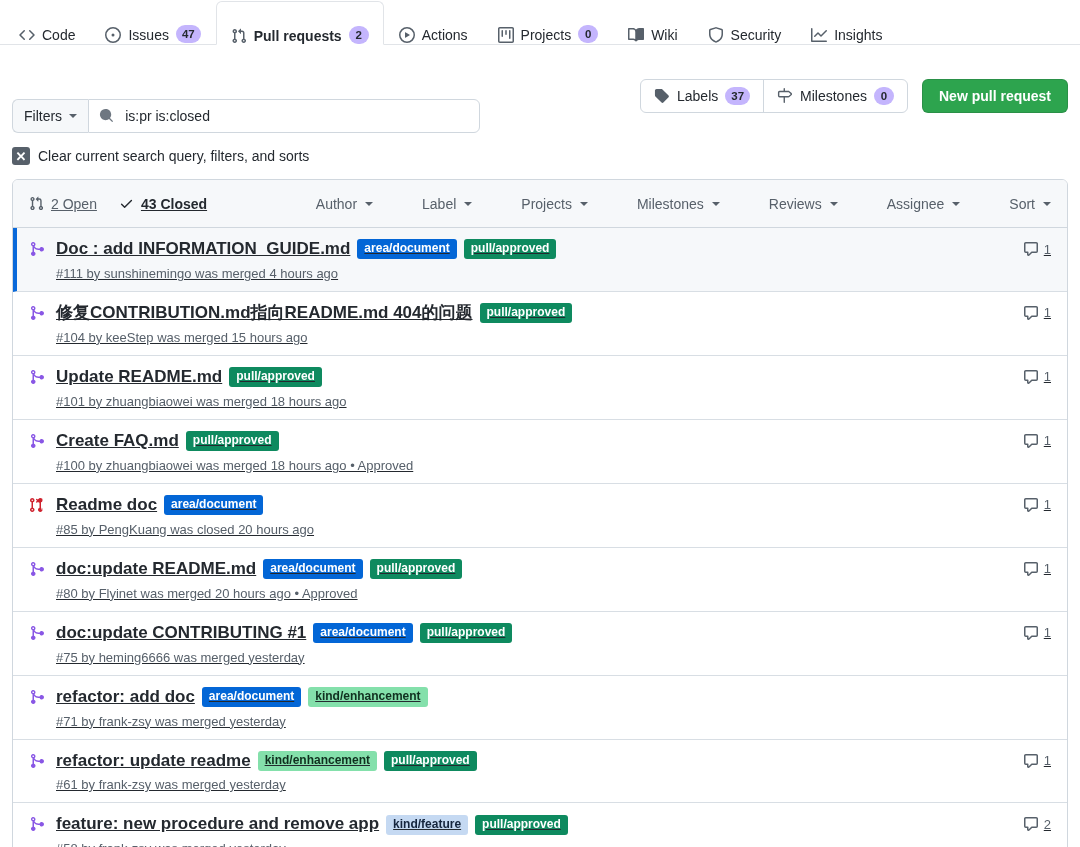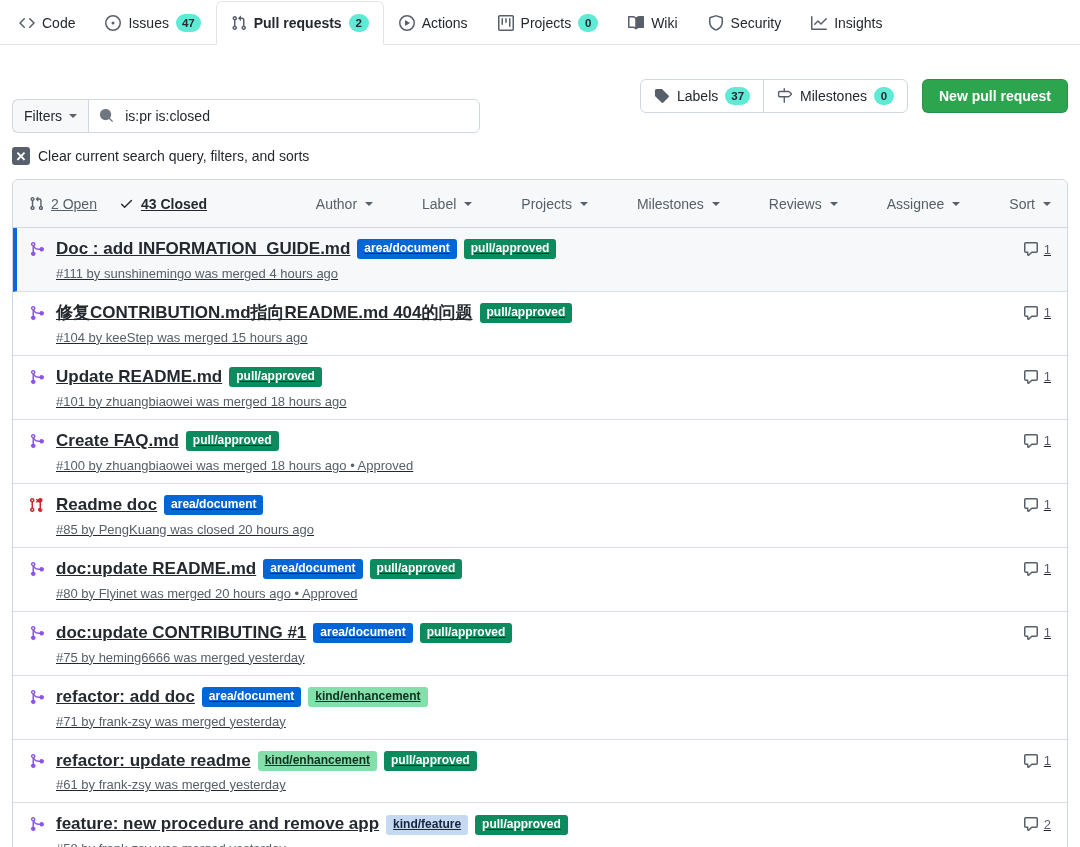--- a/index.html
+++ b/index.html
@@ -16,21 +16,21 @@
   .repo-nav {
     display: flex;
     align-items: flex-end;
     height: 45px;
     padding: 0 4px;
     border-bottom: 1px solid #e1e4e8;
     background: #fff;
   }
   .nav-tab {
     display: flex;
-    align-items: center;
+    align-items: flex-end;
     gap: 7px;
     height: 43px;
     padding: 0 14px;
     font-size: 14px;
     color: #24292f;
     border: 1px solid transparent;
     border-radius: 6px 6px 0 0;
     cursor: pointer;
     white-space: nowrap;
   }
@@ -46,21 +46,21 @@
   .nav-ico svg { display: block; }
   .counter {
     display: inline-block;
     min-width: 20px;
     padding: 1px 6px;
     font-size: 11.5px;
     line-height: 16px;
     text-align: center;
     font-weight: 600;
     color: #24292f;
-    background: #5eead4;
+    background: #c4b5fd;
     border-radius: 10px;
   }
 
   
   .filter-bar {
     display: flex;
     align-items: center;
     padding: 14px 12px 10px 12px;
     gap: 0;
   }

